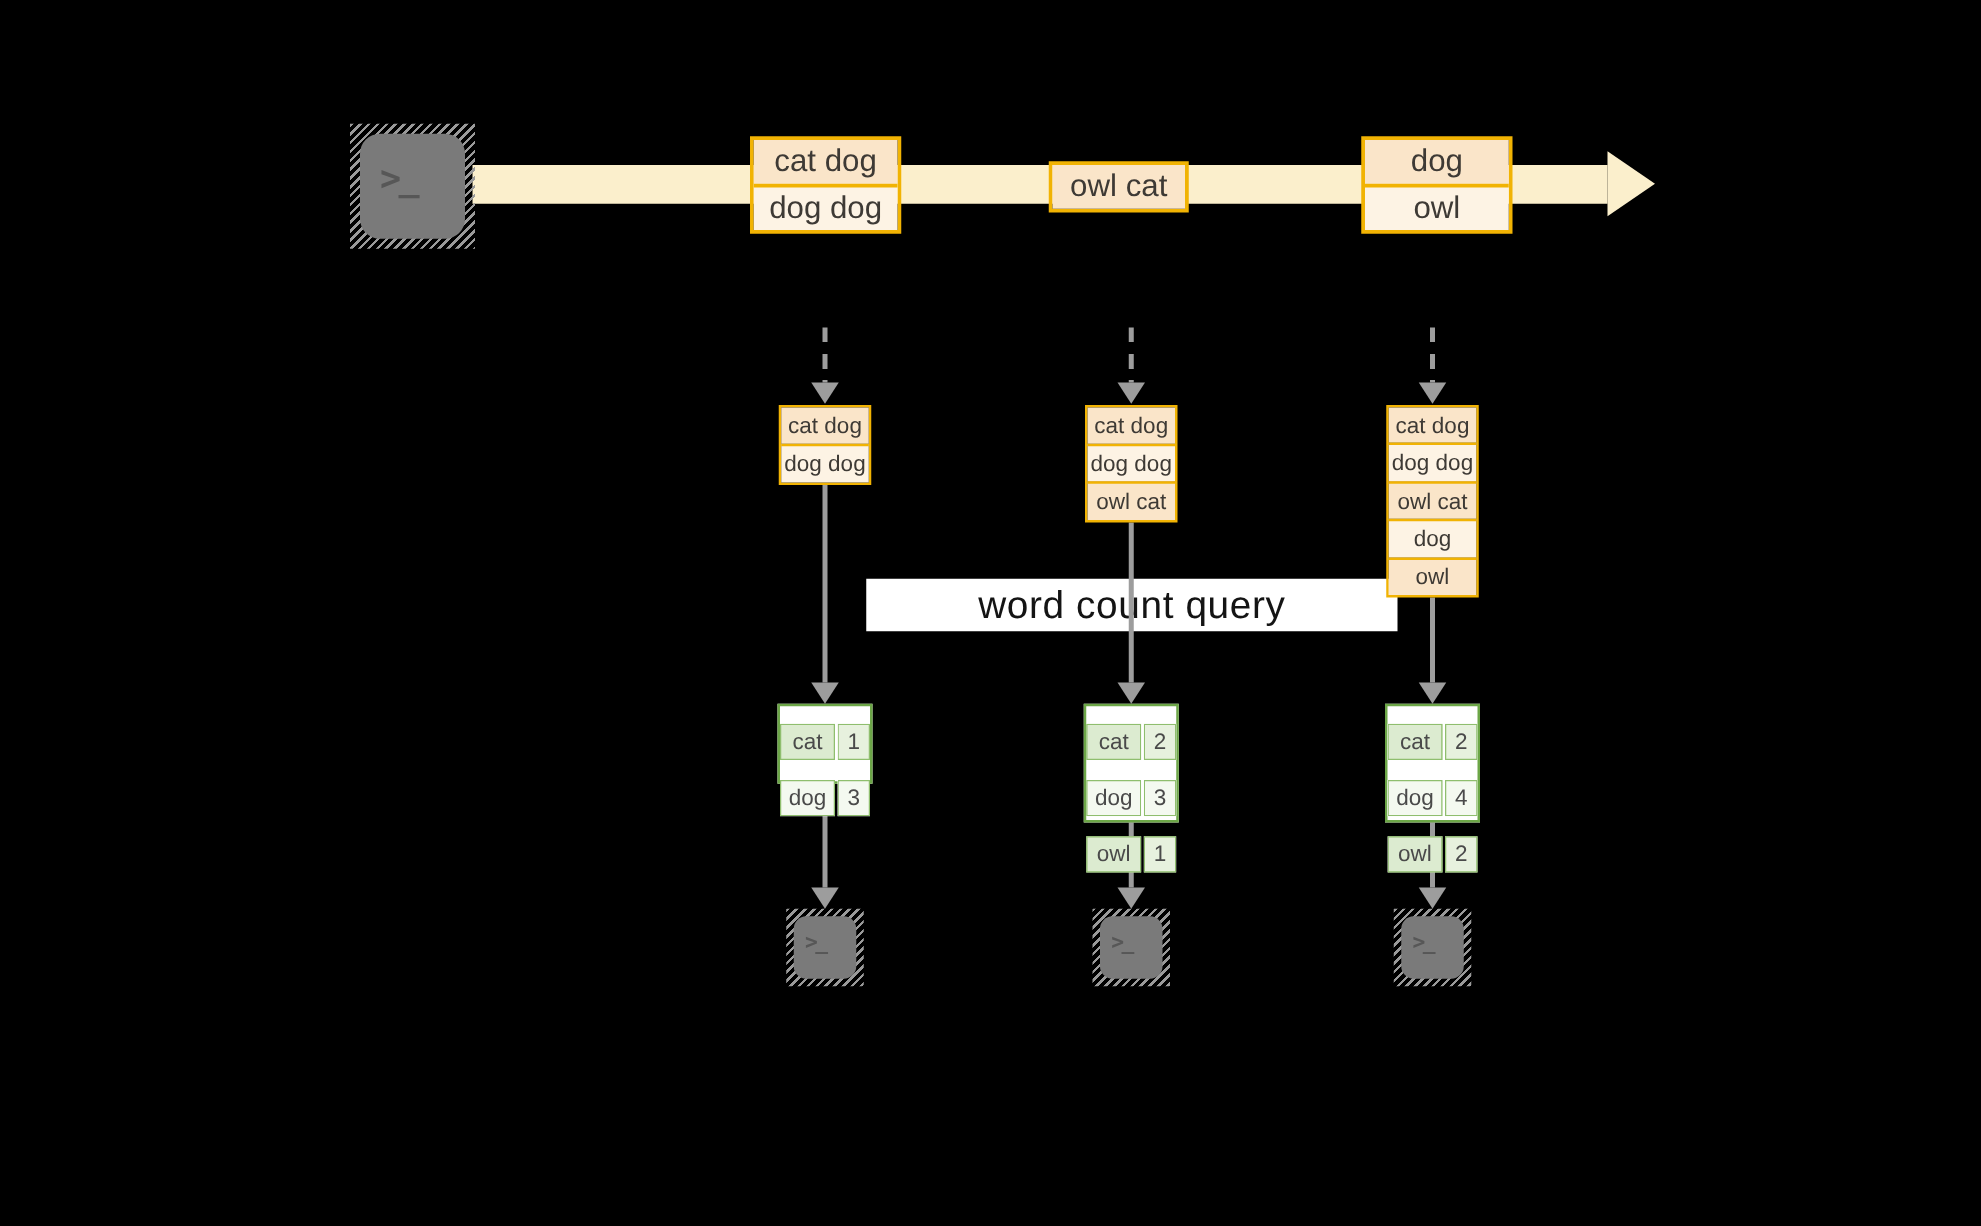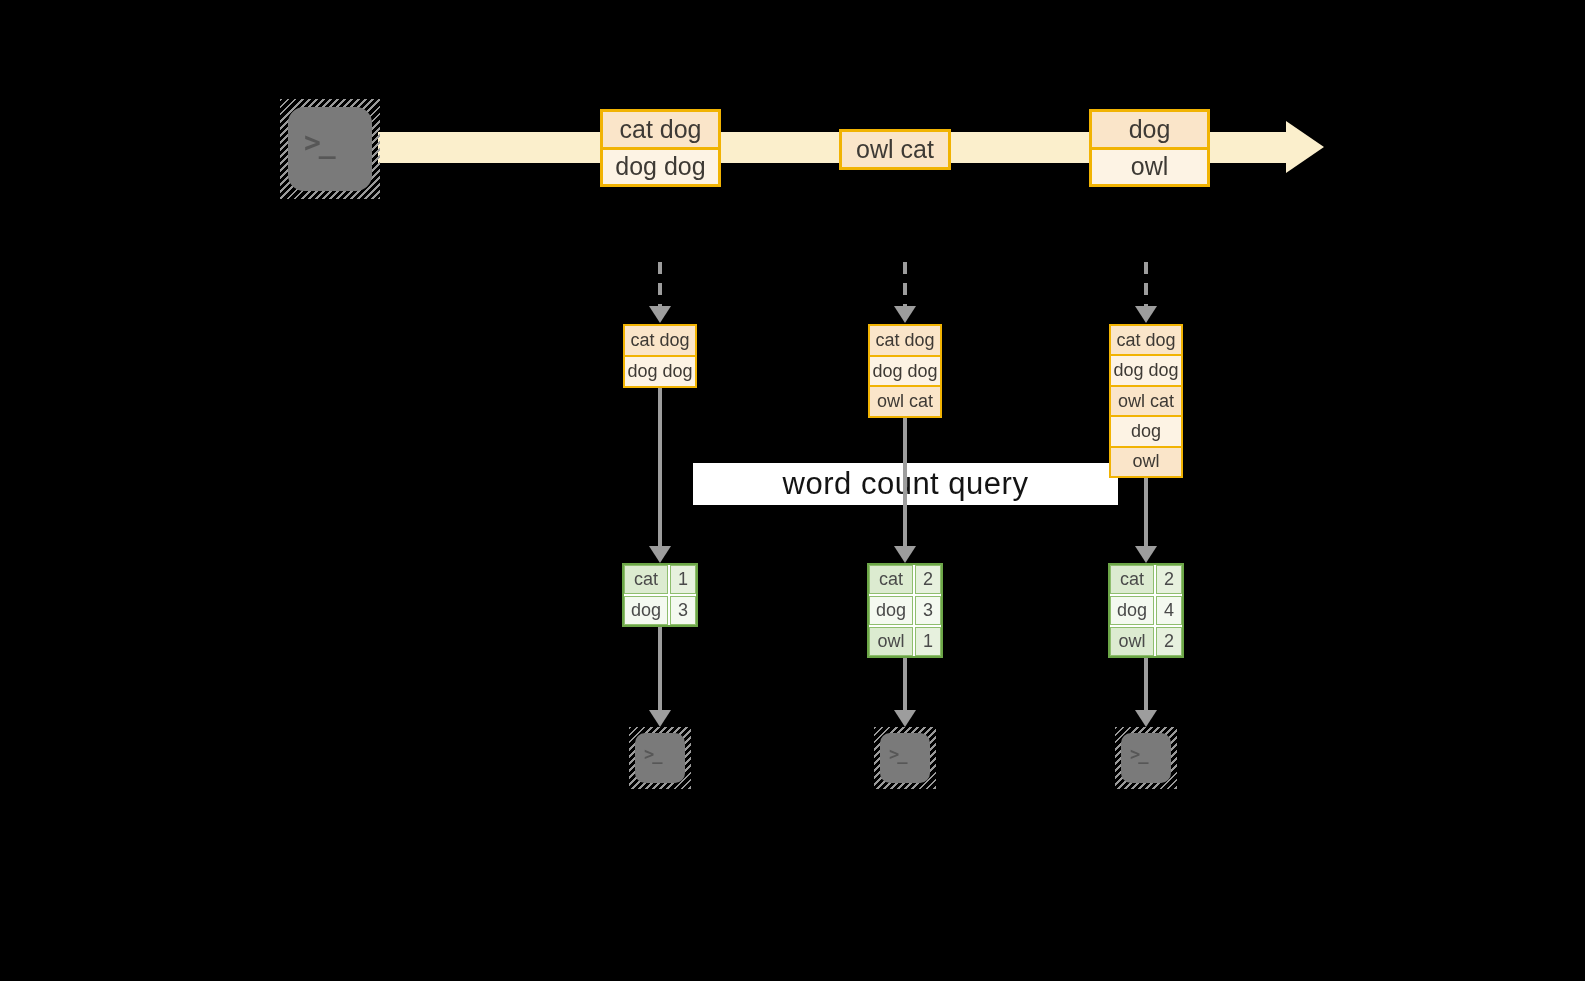--- a/index.html
+++ b/index.html
@@ -39,21 +39,21 @@
     border-top:17px solid #9D9D9D;}
 
   
   .query-banner{background:#FFFFFF;z-index:2;display:flex;align-items:center;justify-content:center;}
   .query-banner span{font-size:31px;font-weight:300;color:#141414;letter-spacing:0.5px;}
 
   
   .wc-table{background:#FFFFFF;border:2px solid #6CA647;box-sizing:border-box;z-index:4;
     display:grid;grid-template-columns:44px 26px;gap:2px;}
   .wc-cell{height:29px;display:flex;align-items:center;justify-content:center;
-    font-size:18px;color:#4A4A4A;box-shadow:inset 0 0 0 1px #8FBE6E;}
+    font-size:18px;color:#4A4A4A;box-shadow:inset 0 0 0 1px #8FBE6E;margin-top:14px;}
   .cell-green{background:#DCEBD0;}
   .cell-green-num{background:#E7F1DE;}
   .cell-light{background:#F4F9F0;}
 
   
   .terminal{z-index:4;
     background:repeating-linear-gradient(135deg,#9A9A9A 0 2px,rgba(0,0,0,0) 2px 5px);}
   .terminal-inner{position:absolute;background:#7A7A7A;display:flex;}
   .glyph{font-family:"DejaVu Sans Mono","Liberation Mono",monospace;font-weight:bold;
     color:#575757;letter-spacing:-2px;line-height:1;}

